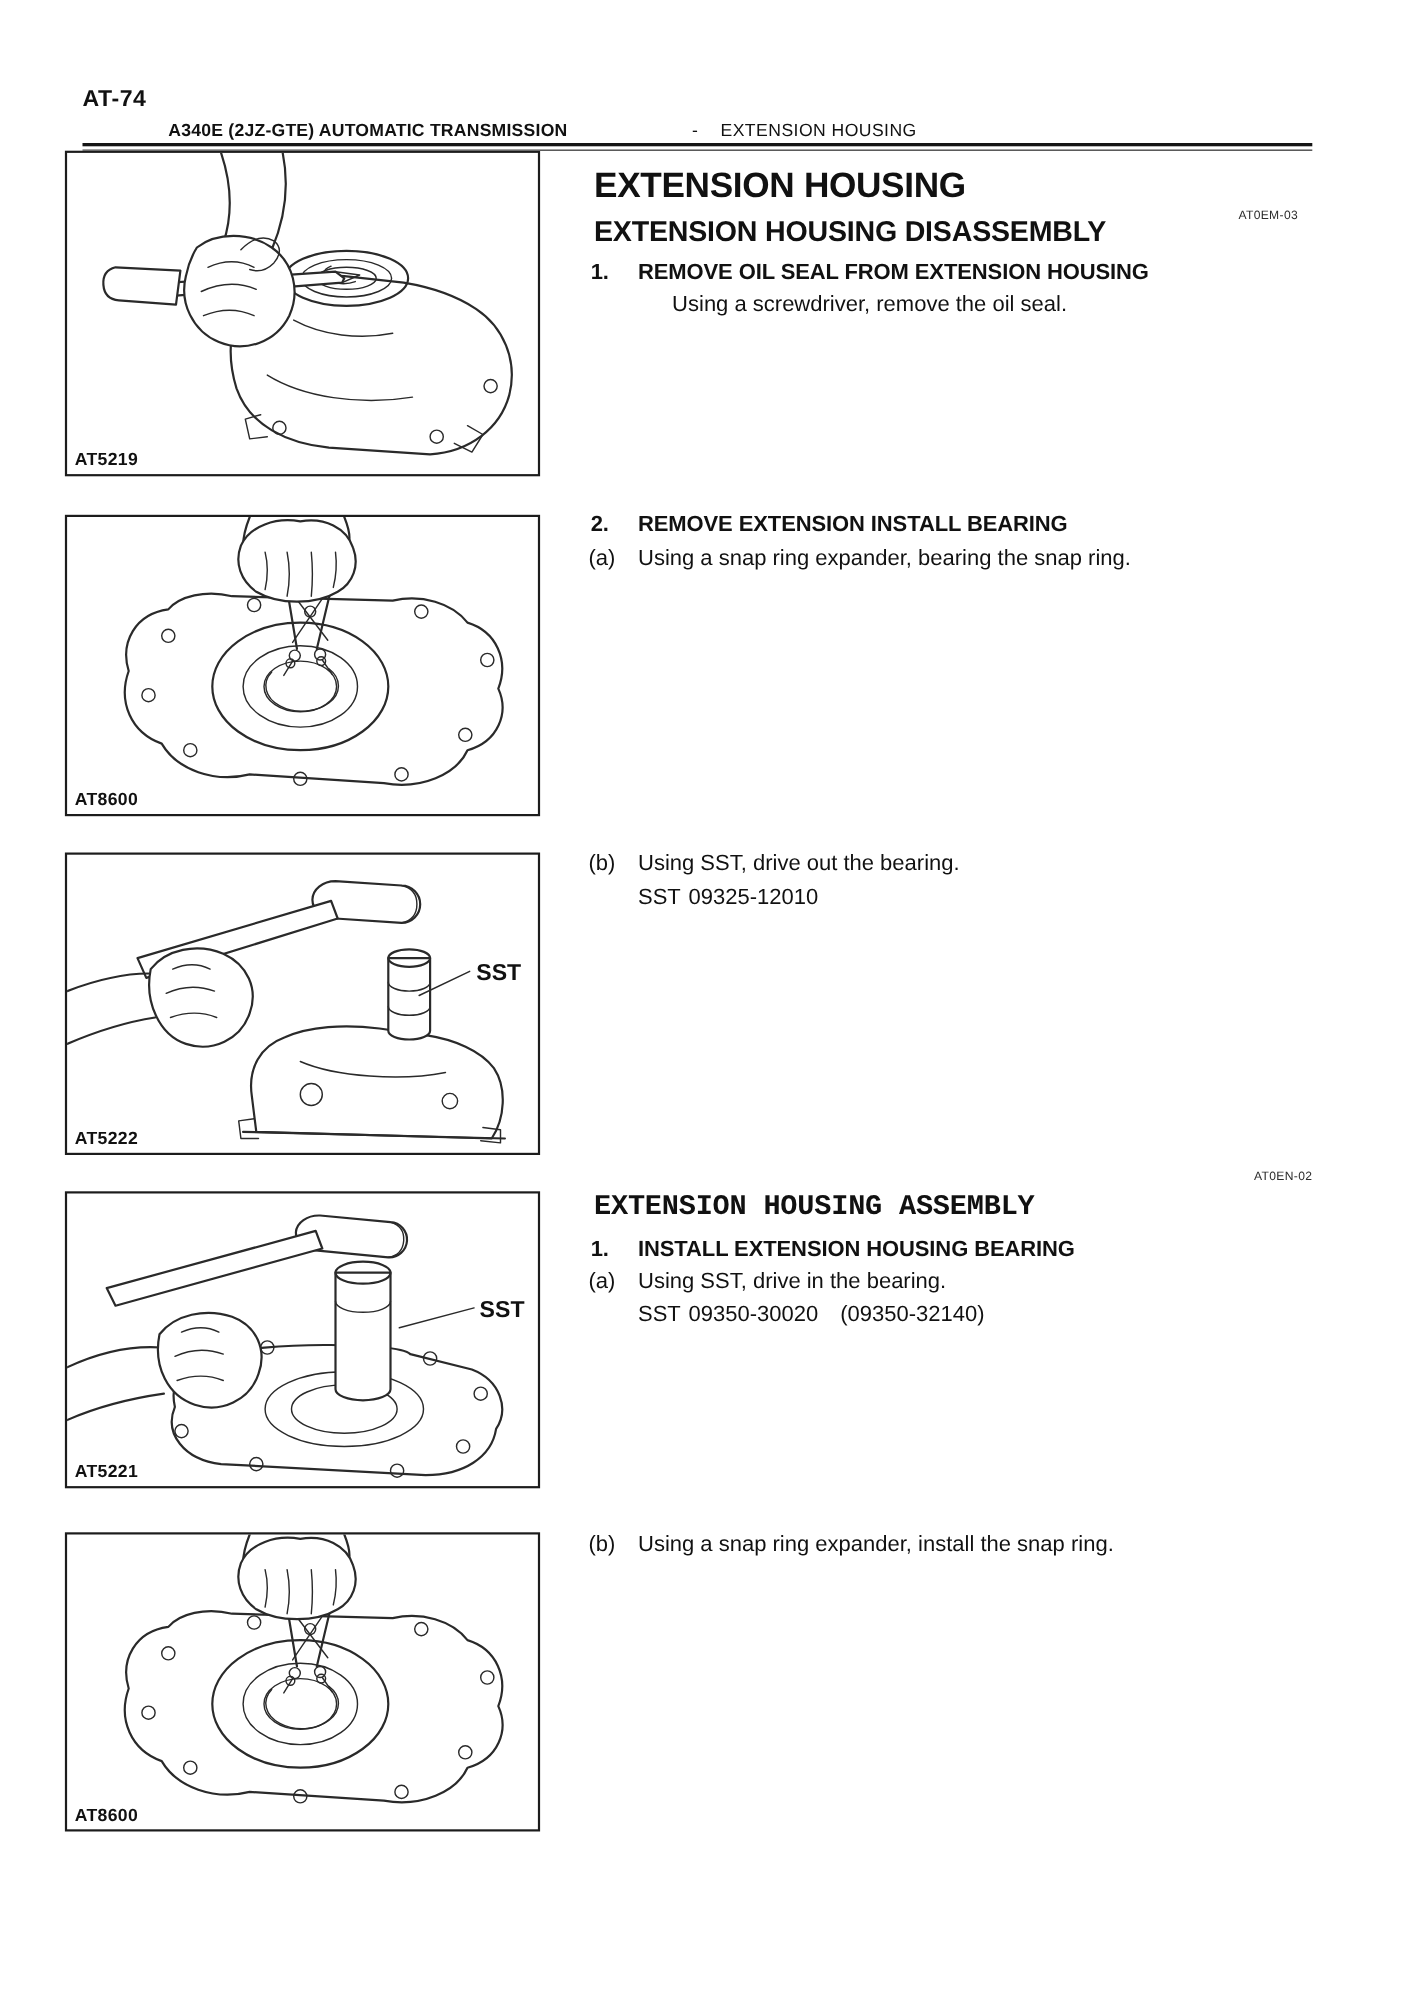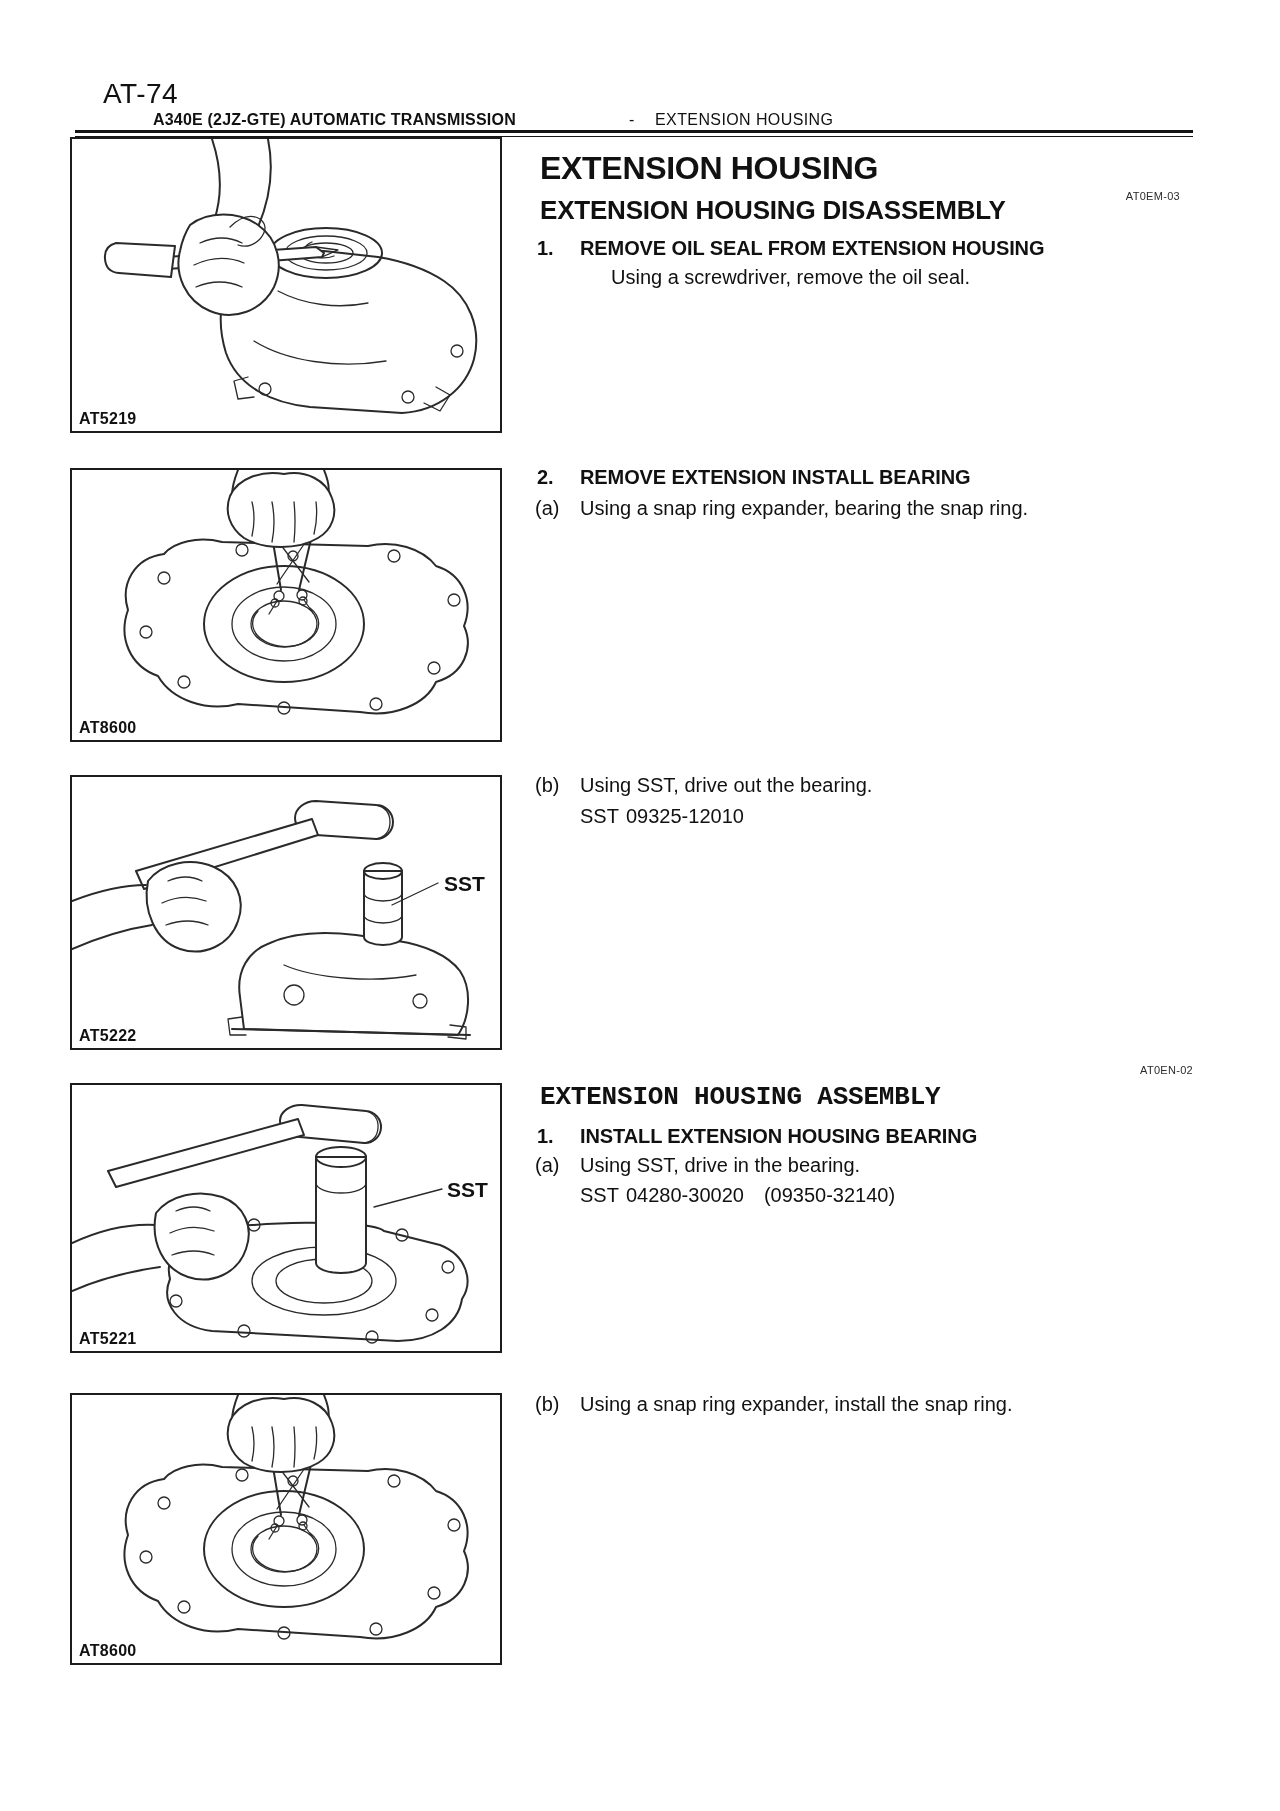--- a/index.html
+++ b/index.html
@@ -3,37 +3,37 @@
 <meta charset="utf-8">
 <style>
   html,body{margin:0;padding:0;background:#d8d8d8;}
   .page{
     position:relative;width:1280px;height:1811px;margin:0 auto;
     background:#ffffff;color:#111;
     font-family:"Liberation Sans", sans-serif;
     overflow:hidden;
   }
   .abs{position:absolute;}
-  .pageno{font-size:28px;font-weight:normal;letter-spacing:.5px;margin-left:28px;}
+  .pageno{font-size:21px;font-weight:bold;letter-spacing:.5px;}
   .crumb-model{font-size:16px;font-weight:bold;letter-spacing:.2px;}
   .crumb-dash{font-size:16px;}
   .crumb-sec{font-size:16px;letter-spacing:.4px;}
   .rule{border-top:3px solid #151515;border-bottom:1px solid #151515;height:3px;}
   .h1{font-size:32px;font-weight:bold;letter-spacing:-.3px;}
   .h2{font-size:26px;font-weight:bold;letter-spacing:-.2px;}
   .code{font-size:11px;color:#2b2b2b;letter-spacing:.3px;}
   .step{font-size:20px;font-weight:bold;letter-spacing:-.1px;}
   .body{font-size:20px;}
   .row{display:flex;}
   .num{display:inline-block;width:43px;flex:none;}
   .lnum{display:inline-block;width:45px;flex:none;}
   .sstlabel{display:inline-block;width:46px;flex:none;}
   .sstalt{margin-left:20px;}
   .fig{
-    position:absolute;left:70px;width:432px;box-sizing:border-box;
+    position:absolute;left:59px;width:432px;box-sizing:border-box;
     border:2px solid #1c1c1c;background:#fff;
   }
   .fig svg{display:block;width:100%;height:100%;}
   .fig-label{
     position:absolute;left:7px;bottom:3px;
     font-size:16px;font-weight:bold;letter-spacing:.3px;color:#111;
   }
   .art *{stroke:#2a2a2a;fill:none;stroke-width:2;stroke-linecap:round;stroke-linejoin:round;}
   .art .wfill{fill:#ffffff;}
   .art .thin{stroke-width:1.3;}
@@ -275,21 +275,21 @@
   <div class="abs step row" style="left:537px;top:1125px;width:660px;">
     <span class="num">1.</span>
       <span>INSTALL EXTENSION HOUSING BEARING</span>
   </div>
   <div class="abs body row" style="left:535px;top:1154px;width:680px;">
     <span class="lnum">(a)</span>
       <span>Using SST, drive in the bearing.</span>
   </div>
   <div class="abs body row" style="left:580px;top:1184px;">
     <span class="sstlabel">SST</span>
-      <span>04280-30020</span>
+      <span>09350-30020</span>
       <span class="sstalt">(09350-32140)</span>
   </div>
 
   <div class="abs body row" style="left:535px;top:1393px;width:680px;">
     <span class="lnum">(b)</span>
       <span>Using a snap ring expander, install the snap ring.</span>
   </div>
 
 </div>
 

